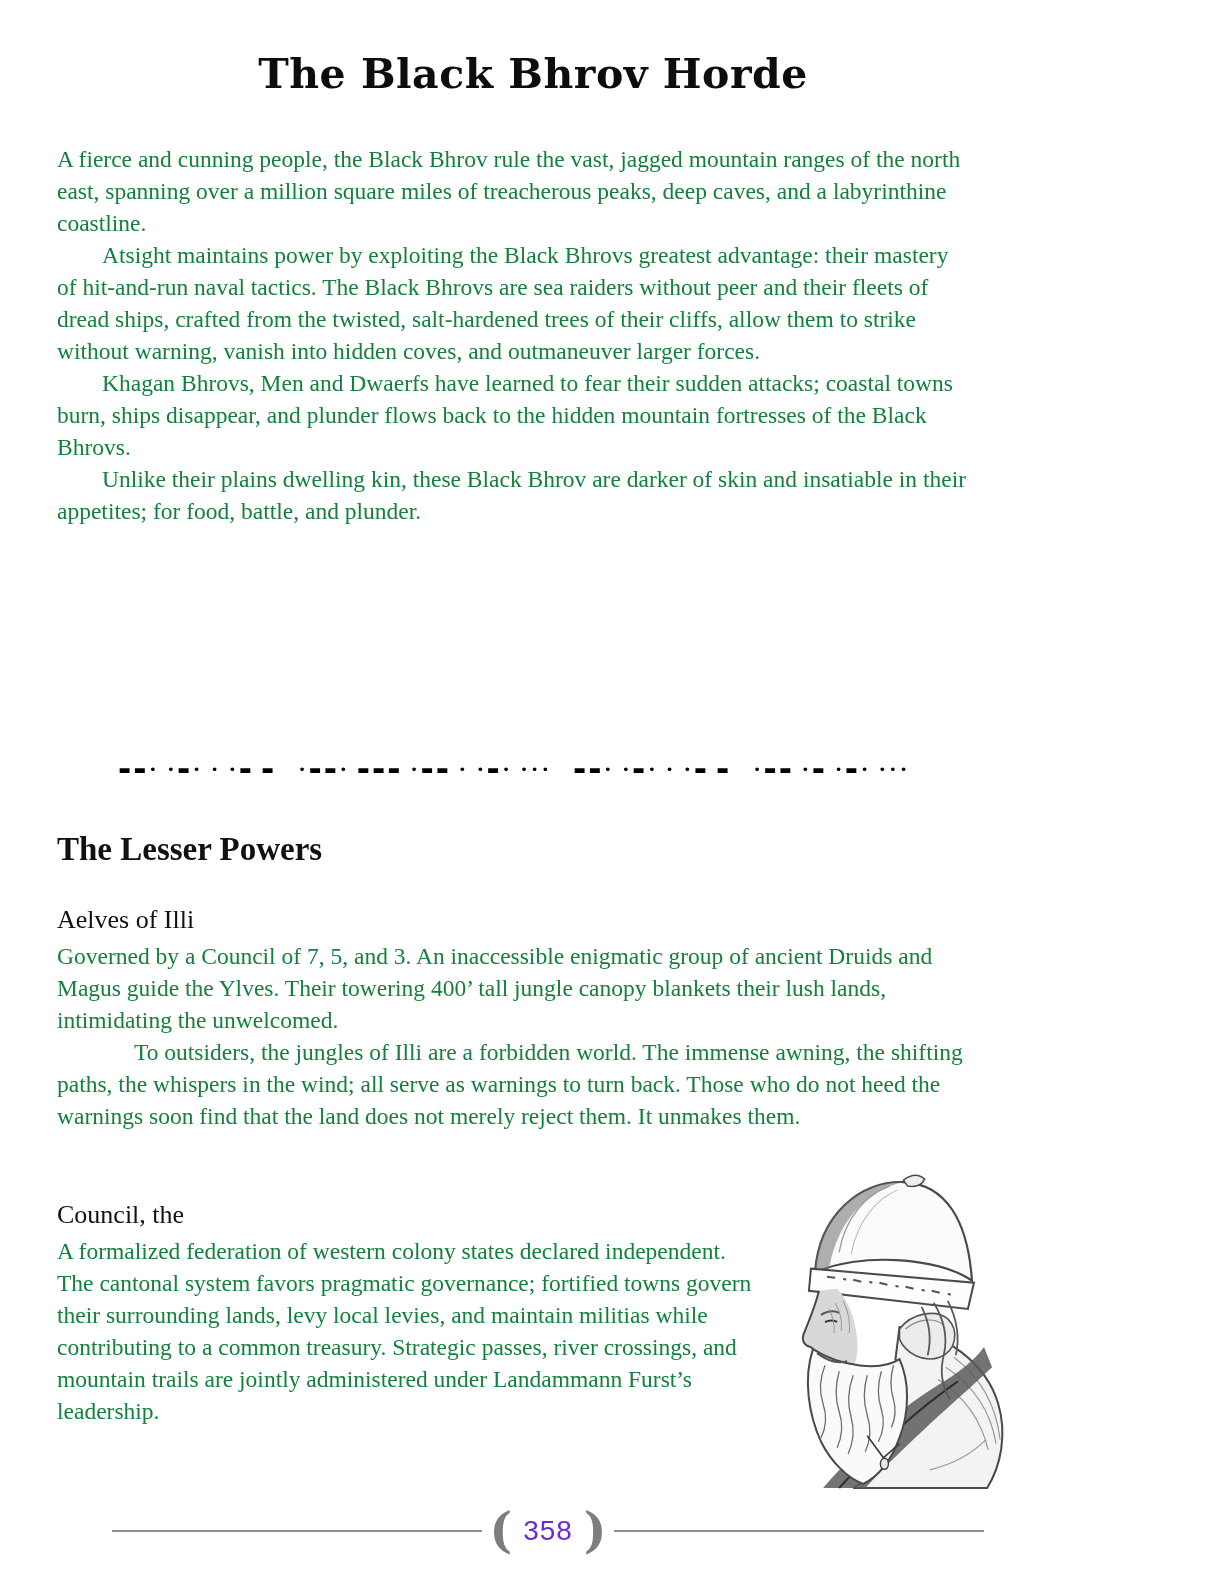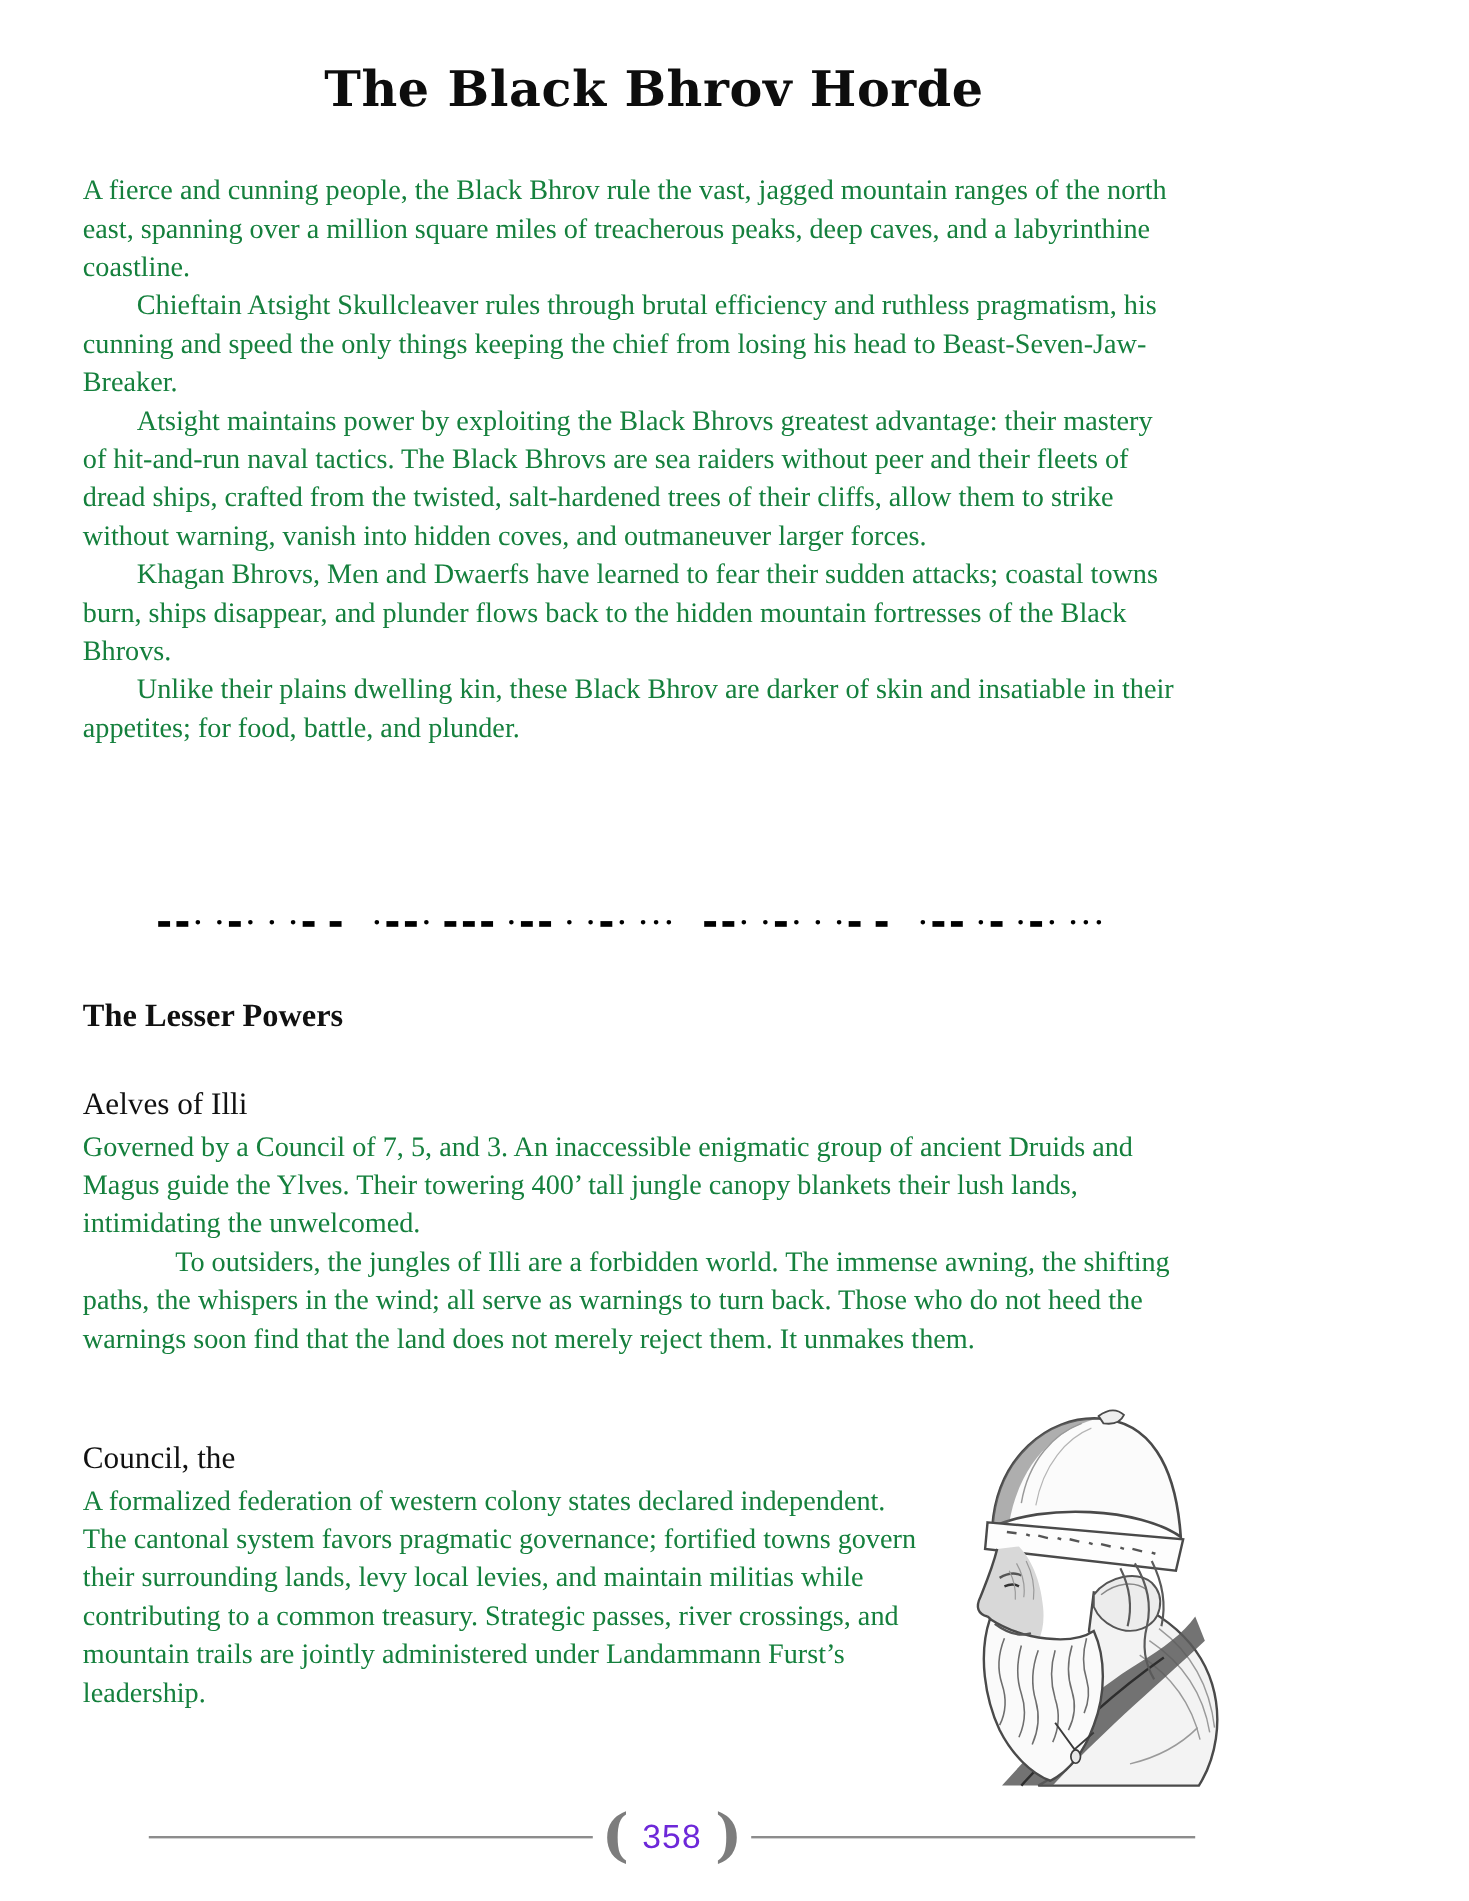--- a/index.html
+++ b/index.html
@@ -1,19 +1,19 @@
 <!DOCTYPE html>
 <html><head>
 <meta charset="utf-8">
 <style>
   * { margin:0; padding:0; box-sizing:border-box; }
   html,body { background:#ffffff; }
   .page {
     position:relative; width:1044px; height:1584px; background:#ffffff;
-    color:#161616; font-family:"Liberation Serif", serif; overflow:hidden;margin-left:12px;
+    color:#161616; font-family:"Liberation Serif", serif; overflow:hidden;
   }
   
   .title {
     position:absolute; left:57px; top:50px; width:952px;
     text-align:center; font-family:"DejaVu Serif", serif;
     font-weight:bold; font-size:41px; letter-spacing:0.5px; color:#0d0d0d;
   }
   
   .bodycopy p { font-size:23.5px; line-height:32px; text-indent:45px; color:#15803d; }
   .bodycopy p.first { text-indent:0; }
@@ -22,21 +22,21 @@
   
   .morse {
     position:absolute; left:57px; top:762px; width:915px;
     text-align:center; font-family:"DejaVu Sans", sans-serif;
     font-size:13px; letter-spacing:3px; white-space:pre; color:#000;
   }
   
   .section-heading {
     position:absolute; left:57px; top:831px;
     font-family:"Liberation Serif", serif; font-weight:bold;
-    font-size:27px; color:#111;
+    font-size:33px; color:#111;
   }
   .entry h3 {
     font-family:"Liberation Serif", serif; font-weight:normal;
     font-size:26px; line-height:34px; margin-bottom:3px; color:#111;
   }
   .entry-aelves  { position:absolute; left:57px; top:903px;  width:915px; }
   .entry-cantons { position:absolute; left:57px; top:1198px; width:700px; }
   .entry-cantons p { width:695px; }
   
   .portrait { position:absolute; left:786px; top:1168px; width:228px; height:322px; }
@@ -57,21 +57,20 @@
 </style>
 </head>
 <body>
 
 <div class="page">
 
   <h1 class="title">The Black Bhrov Horde</h1>
 
   <div class="intro bodycopy">
     <p class="first">A fierce and cunning people, the Black Bhrov rule the vast, jagged mountain ranges of the north east, spanning over a million square miles of treacherous peaks, deep caves, and a labyrinthine coastline.</p>
-    <p>Chieftain Atsight Skullcleaver rules through brutal efficiency and ruthless pragmatism, his cunning and speed the only things keeping the chief from losing his head to Beast-Seven-Jaw-Breaker.</p>
     <p>Atsight maintains power by exploiting the Black Bhrovs greatest advantage: their mastery of hit-and-run naval tactics. The Black Bhrovs are sea raiders without peer and their fleets of dread ships, crafted from the twisted, salt-hardened trees of their cliffs, allow them to strike without warning, vanish into hidden coves, and outmaneuver larger forces.</p>
     <p>Khagan Bhrovs, Men and Dwaerfs have learned to fear their sudden attacks; coastal towns burn, ships disappear, and plunder flows back to the hidden mountain fortresses of the Black Bhrovs.</p>
     <p>Unlike their plains dwelling kin, these Black Bhrov are darker of skin and insatiable in their appetites; for food, battle, and plunder.</p>
   </div>
 
   <div class="morse">▬▬• •▬• • •▬ ▬   •▬▬• ▬▬▬ •▬▬ • •▬• •••   ▬▬• •▬• • •▬ ▬   •▬▬ •▬ •▬• •••</div>
 
   <h2 class="section-heading">The Lesser Powers</h2>
 
   <div class="entry entry-aelves bodycopy">

